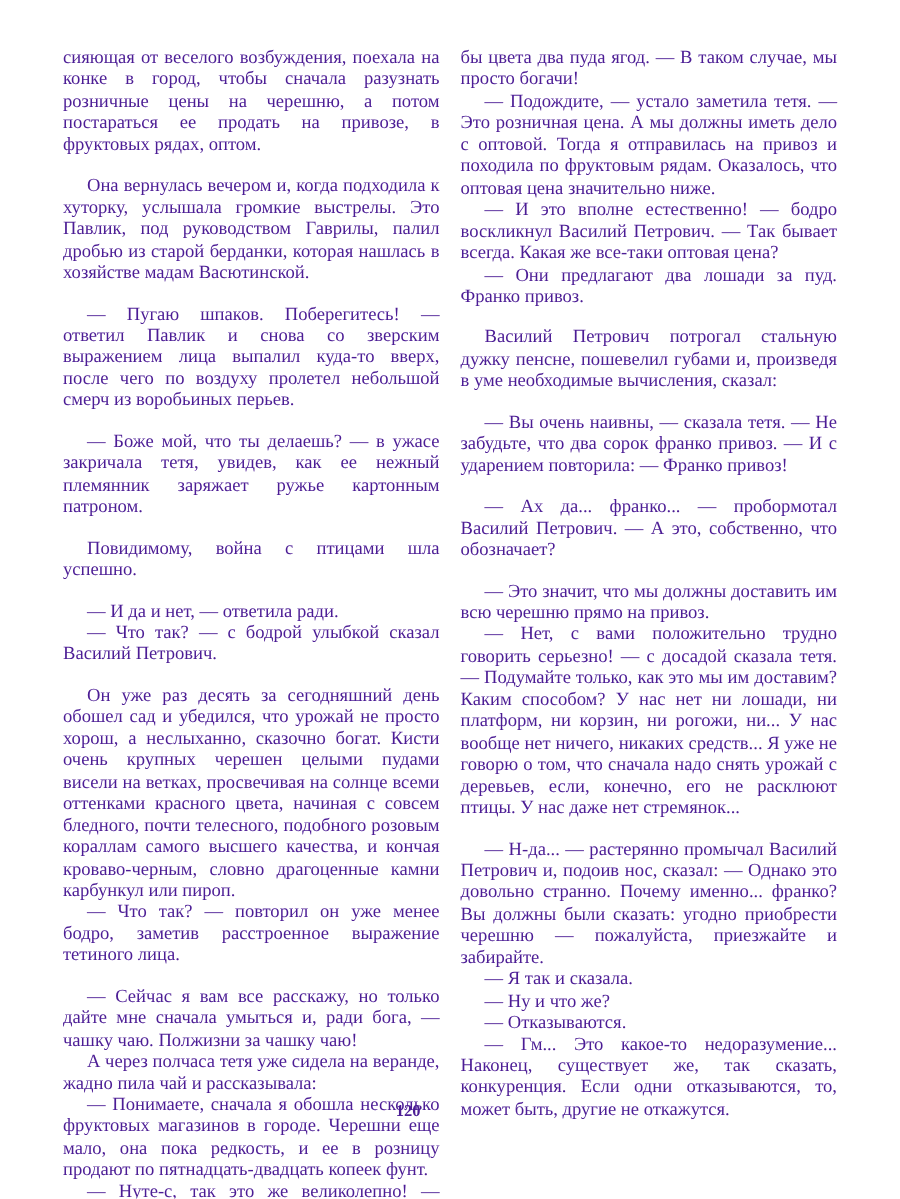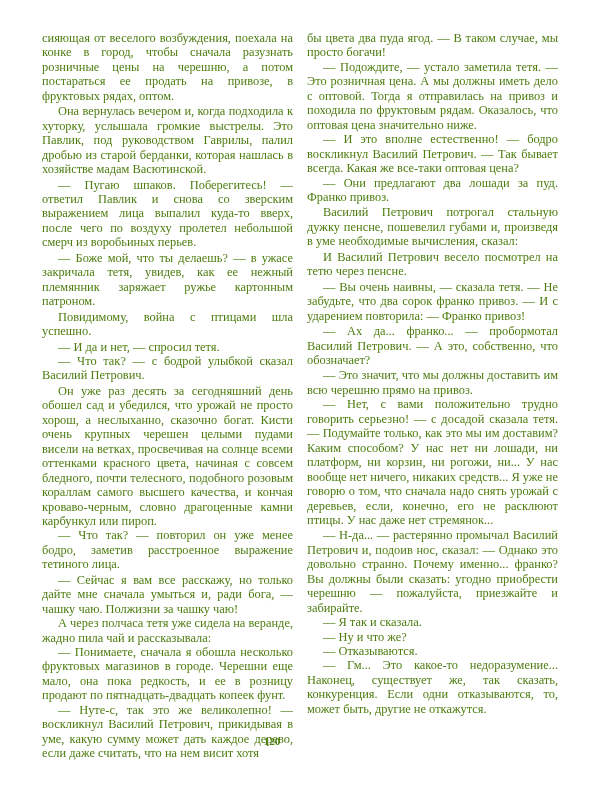--- a/index.html
+++ b/index.html
@@ -1,64 +1,63 @@
 <!DOCTYPE html>
 <html><head>
   <meta charset="utf-8">
   <style>
     html, body { margin: 0; padding: 0; background: #ffffff; }
     body { width: 600px; height: 799px; position: relative; overflow: hidden; }
     .page {
       position: absolute; left: 0; top: 0; width: 600px; height: 799px;
-      background: #ffffff; color: #4d7c0f;
+      background: #ffffff; color: #4c1d95;
       font-family: "Liberation Serif", "DejaVu Serif", serif;
     }
     .col {
       position: absolute; top: 31px; width: 251px;
       font-size: 12.4px; line-height: 14.45px;
       text-align: justify; hyphens: manual;
     }
     .col-left { left: 42px; }
     .col-right { left: 307px; }
     .col p { margin: 0; text-indent: 16px; }
     .col p.cont { text-indent: 0; }
-    .col p.gap { margin-top: 1px; }
+    .col p.gap { margin-top: 13px; }
     .page-number {
       position: absolute; left: 0; width: 544px; top: 735px;
       text-align: center; font-size: 11px; font-weight: bold;
       font-family: "Liberation Serif", "DejaVu Serif", serif;
     }
   </style>
 </head>
 <body>
 
 <div class="page">
   <div class="col col-left">
     <p class="cont">сияющая от веселого возбуждения, поехала на конке в город, чтобы сначала разузнать розничные цены на черешню, а потом постараться ее продать на привозе, в фруктовых рядах, оптом.</p>
     <p class="gap">Она вернулась вечером и, когда подходила к хуторку, услышала громкие выстрелы. Это Павлик, под руководством Гаврилы, палил дробью из старой берданки, которая нашлась в хозяйстве мадам Васютинской.</p>
     <p class="gap">— Пугаю шпаков. Поберегитесь! — ответил Павлик и снова со зверским выражением лица выпалил куда-то вверх, после чего по воздуху пролетел небольшой смерч из воробьиных перьев.</p>
     <p class="gap">— Боже мой, что ты делаешь? — в ужасе закричала тетя, увидев, как ее нежный племянник заряжает ружье картонным патроном.</p>
     <p class="gap">Повидимому, война с птицами шла успешно.</p>
-    <p class="gap">— И да и нет, — спросил тетя.</p>
+    <p class="gap">— И да и нет, — ответила ради.</p>
     <p>— Что так? — с бодрой улыбкой сказал Василий Петрович.</p>
     <p class="gap">Он уже раз десять за сегодняшний день обошел сад и убедился, что урожай не просто хорош, а неслыханно, сказочно богат. Кисти очень крупных черешен целыми пудами висели на ветках, просвечивая на солнце всеми оттенками красного цвета, начиная с совсем бледного, почти телесного, подобного розовым кораллам самого высшего качества, и кончая кроваво-черным, словно драгоценные камни карбункул или пироп.</p>
     <p>— Что так? — повторил он уже менее бодро, заметив расстроенное выражение тетиного лица.</p>
     <p class="gap">— Сейчас я вам все расскажу, но только дайте мне сначала умыться и, ради бога, — чашку чаю. Полжизни за чашку чаю!</p>
     <p>А через полчаса тетя уже сидела на веранде, жадно пила чай и рассказывала:</p>
     <p>— Понимаете, сначала я обошла несколько фруктовых магазинов в городе. Черешни еще мало, она пока редкость, и ее в розницу продают по пятнадцать-двадцать копеек фунт.</p>
     <p>— Нуте-с, так это же великолепно! — воскликнул Василий Петрович, прикидывая в уме, какую сумму может дать каждое дерево, если даже считать, что на нем висит хотя</p>
   </div>
 
   <div class="col col-right">
     <p class="cont">бы цвета два пуда ягод. — В таком случае, мы просто богачи!</p>
     <p>— Подождите, — устало заметила тетя. — Это розничная цена. А мы должны иметь дело с оптовой. Тогда я отправилась на привоз и походила по фруктовым рядам. Оказалось, что оптовая цена значительно ниже.</p>
     <p>— И это вполне естественно! — бодро воскликнул Василий Петрович. — Так бывает всегда. Какая же все-таки оптовая цена?</p>
     <p>— Они предлагают два лошади за пуд. Франко привоз.</p>
     <p class="gap">Василий Петрович потрогал стальную дужку пенсне, пошевелил губами и, произведя в уме необходимые вычисления, сказал:</p>
-    <p class="gap">И Василий Петрович весело посмотрел на тетю через пенсне.</p>
     <p class="gap">— Вы очень наивны, — сказала тетя. — Не забудьте, что два сорок франко привоз. — И с ударением повторила: — Франко привоз!</p>
     <p class="gap">— Ах да... франко... — пробормотал Василий Петрович. — А это, собственно, что обозначает?</p>
     <p class="gap">— Это значит, что мы должны доставить им всю черешню прямо на привоз.</p>
     <p>— Нет, с вами положительно трудно говорить серьезно! — с досадой сказала тетя. — Подумайте только, как это мы им доставим? Каким способом? У нас нет ни лошади, ни платформ, ни корзин, ни рогожи, ни... У нас вообще нет ничего, никаких средств... Я уже не говорю о том, что сначала надо снять урожай с деревьев, если, конечно, его не расклюют птицы. У нас даже нет стремянок...</p>
     <p class="gap">— Н-да... — растерянно промычал Василий Петрович и, подоив нос, сказал: — Однако это довольно странно. Почему именно... франко? Вы должны были сказать: угодно приобрести черешню — пожалуйста, приезжайте и забирайте.</p>
     <p>— Я так и сказала.</p>
     <p>— Ну и что же?</p>
     <p>— Отказываются.</p>
     <p>— Гм... Это какое-то недоразумение... Наконец, существует же, так сказать, конкуренция. Если одни отказываются, то, может быть, другие не откажутся.</p>
 

